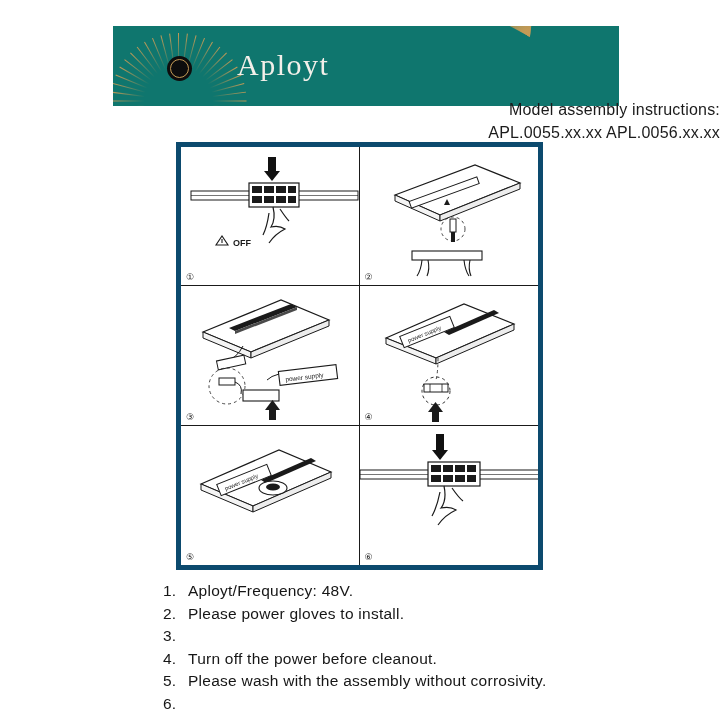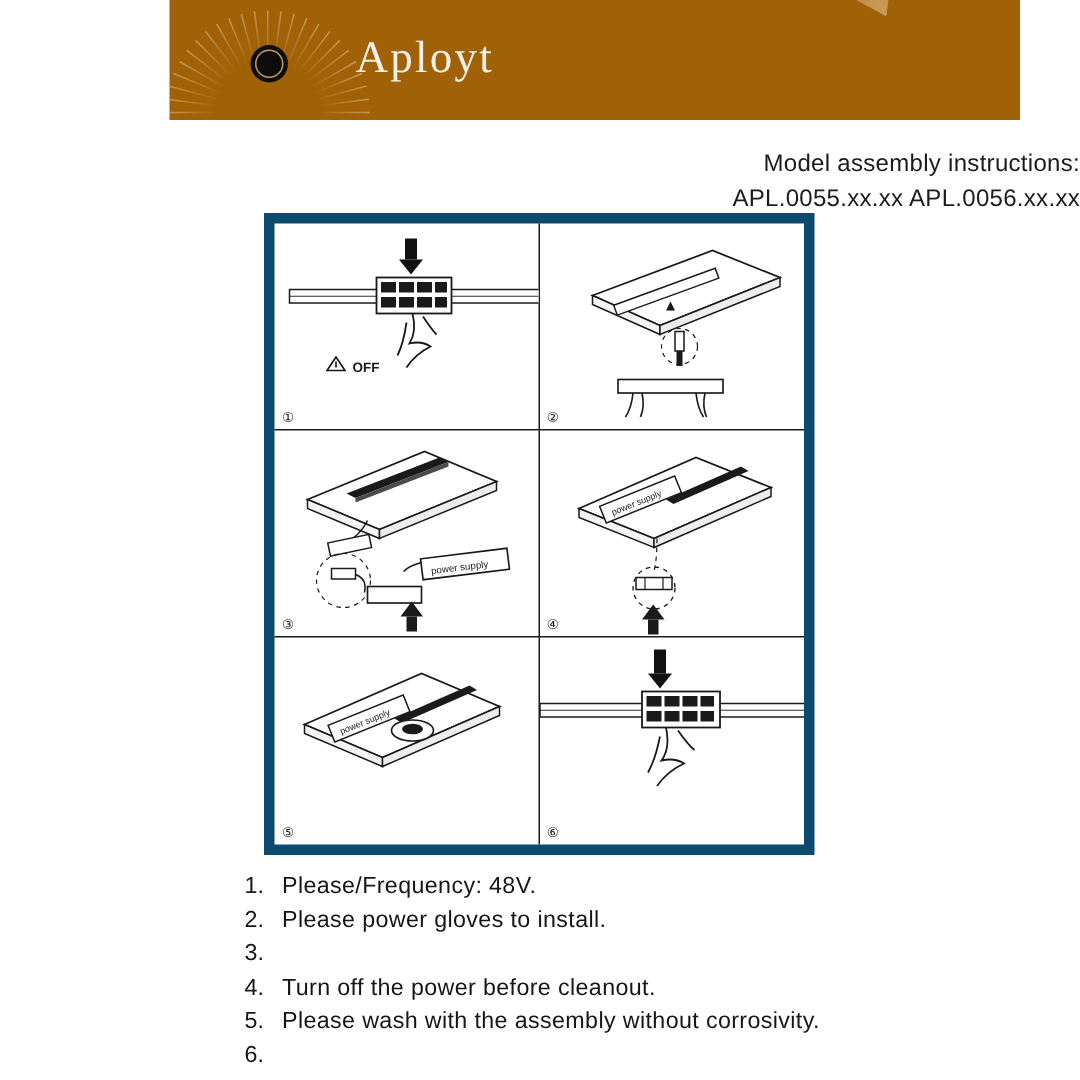--- a/index.html
+++ b/index.html
@@ -13,24 +13,24 @@
     font-family: "Liberation Sans", sans-serif;
     color: #1a1a1a;
     overflow: hidden;
     position: relative;
   }
 
   
   .banner {
     position: absolute;
     left: 113px;
-    top: 0;
-    width: 567px;
+    top: 26px;
+    width: 506px;
     height: 80px;
-    background: #a16207;
+    background: #0f766e;
     overflow: hidden;
   }
   .banner-inner {
     position: relative;
     width: 100%;
     height: 100%;
   }
   .brand {
     position: absolute;
     left: 124px;
@@ -105,21 +105,21 @@
   }
   .model-codes span { margin: 0 0; }
 
   
   .grid {
     position: absolute;
     left: 176px;
     top: 142px;
     width: 367px;
     height: 428px;
-    border: 7px solid #0c4a6e;
+    border: 5px solid #0c4a6e;
     display: grid;
     grid-template-columns: 1fr 1fr;
     grid-template-rows: 1fr 1fr 1fr;
     box-sizing: border-box;
   }
   .cell {
     position: relative;
     border-right: 1px solid #1a1a1a;
     border-bottom: 1px solid #1a1a1a;
     box-sizing: border-box;
@@ -399,21 +399,21 @@
       <path d="M80 66 q-3 15 -8 24" fill="none" stroke="#1a1a1a" stroke-width="1.2"></path>
       <path d="M92 62 q7 10 11 13" fill="none" stroke="#1a1a1a" stroke-width="1.2"></path>
     </svg>
     <span class="step-num">⑥</span>
   </div>
 </div>
 
 <div class="notes">
   <div class="note-row">
     <span class="note-num">1.</span>
-    <span class="note-text">Please/Frequency: 48V.</span>
+    <span class="note-text">Aployt/Frequency: 48V.</span>
   </div>
   <div class="note-row">
     <span class="note-num">2.</span>
     <span class="note-text">Please power gloves to install.</span>
   </div>
   <div class="note-row">
     <span class="note-num">3.</span>
   </div>
   <div class="note-row">
     <span class="note-num">4.</span>

